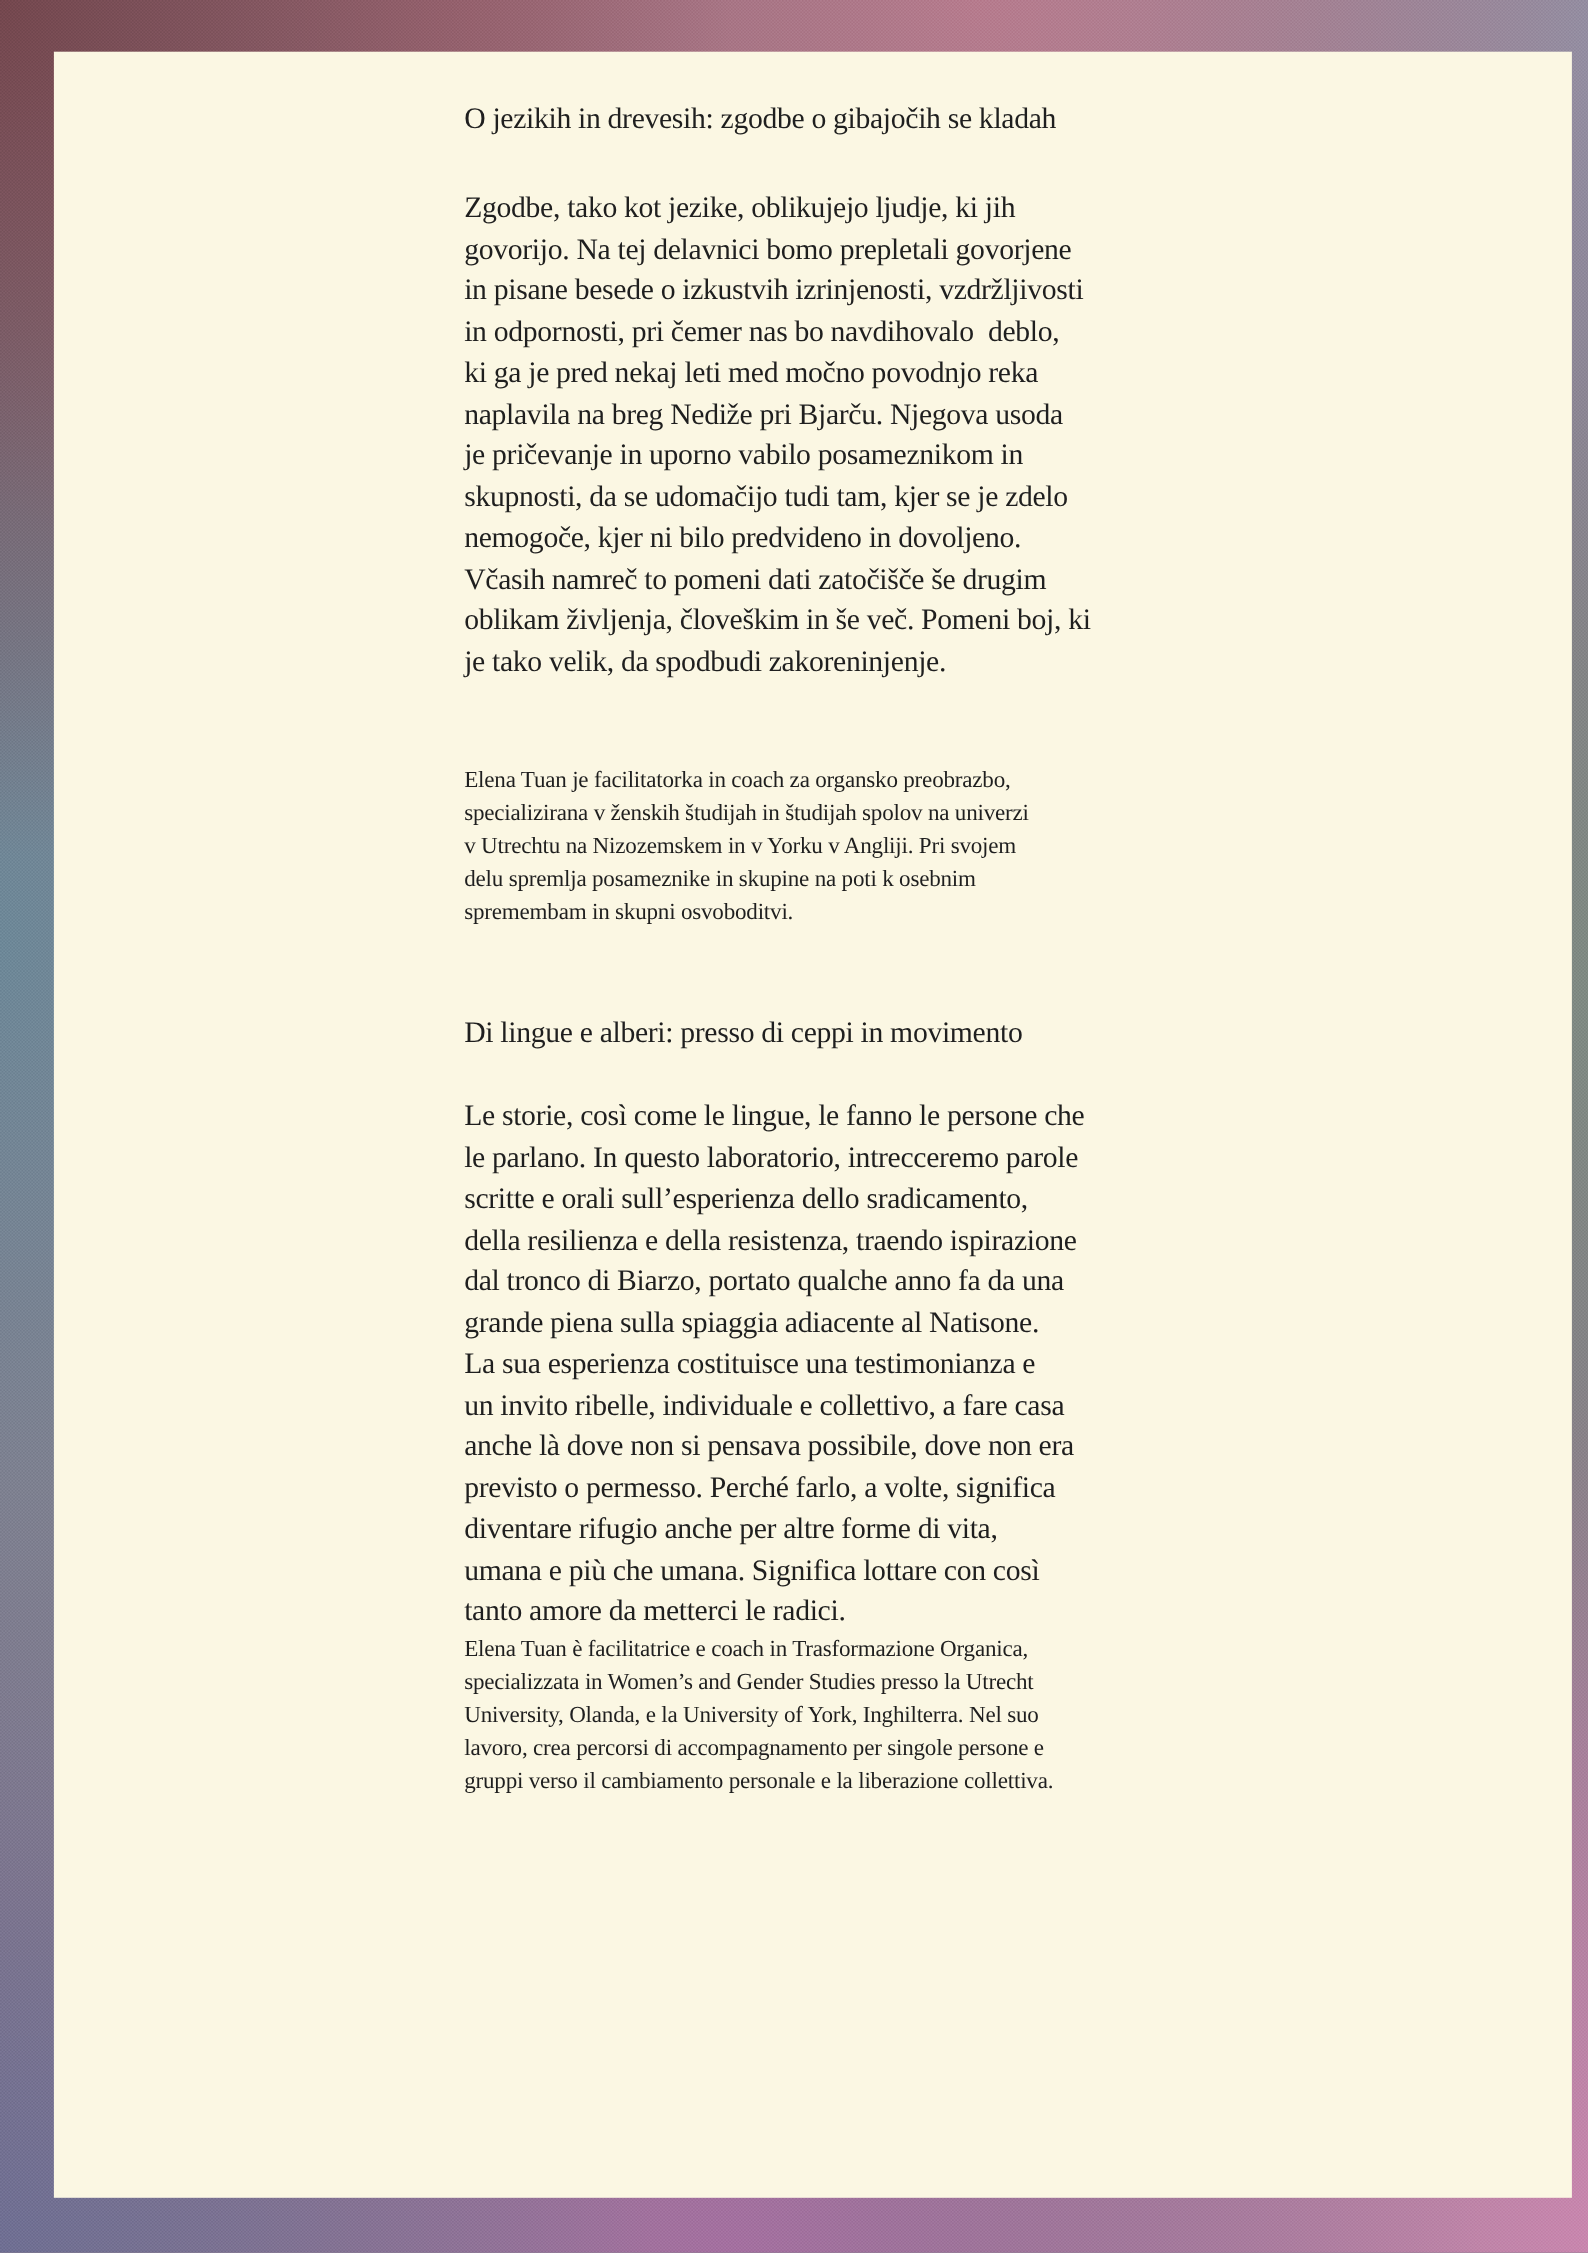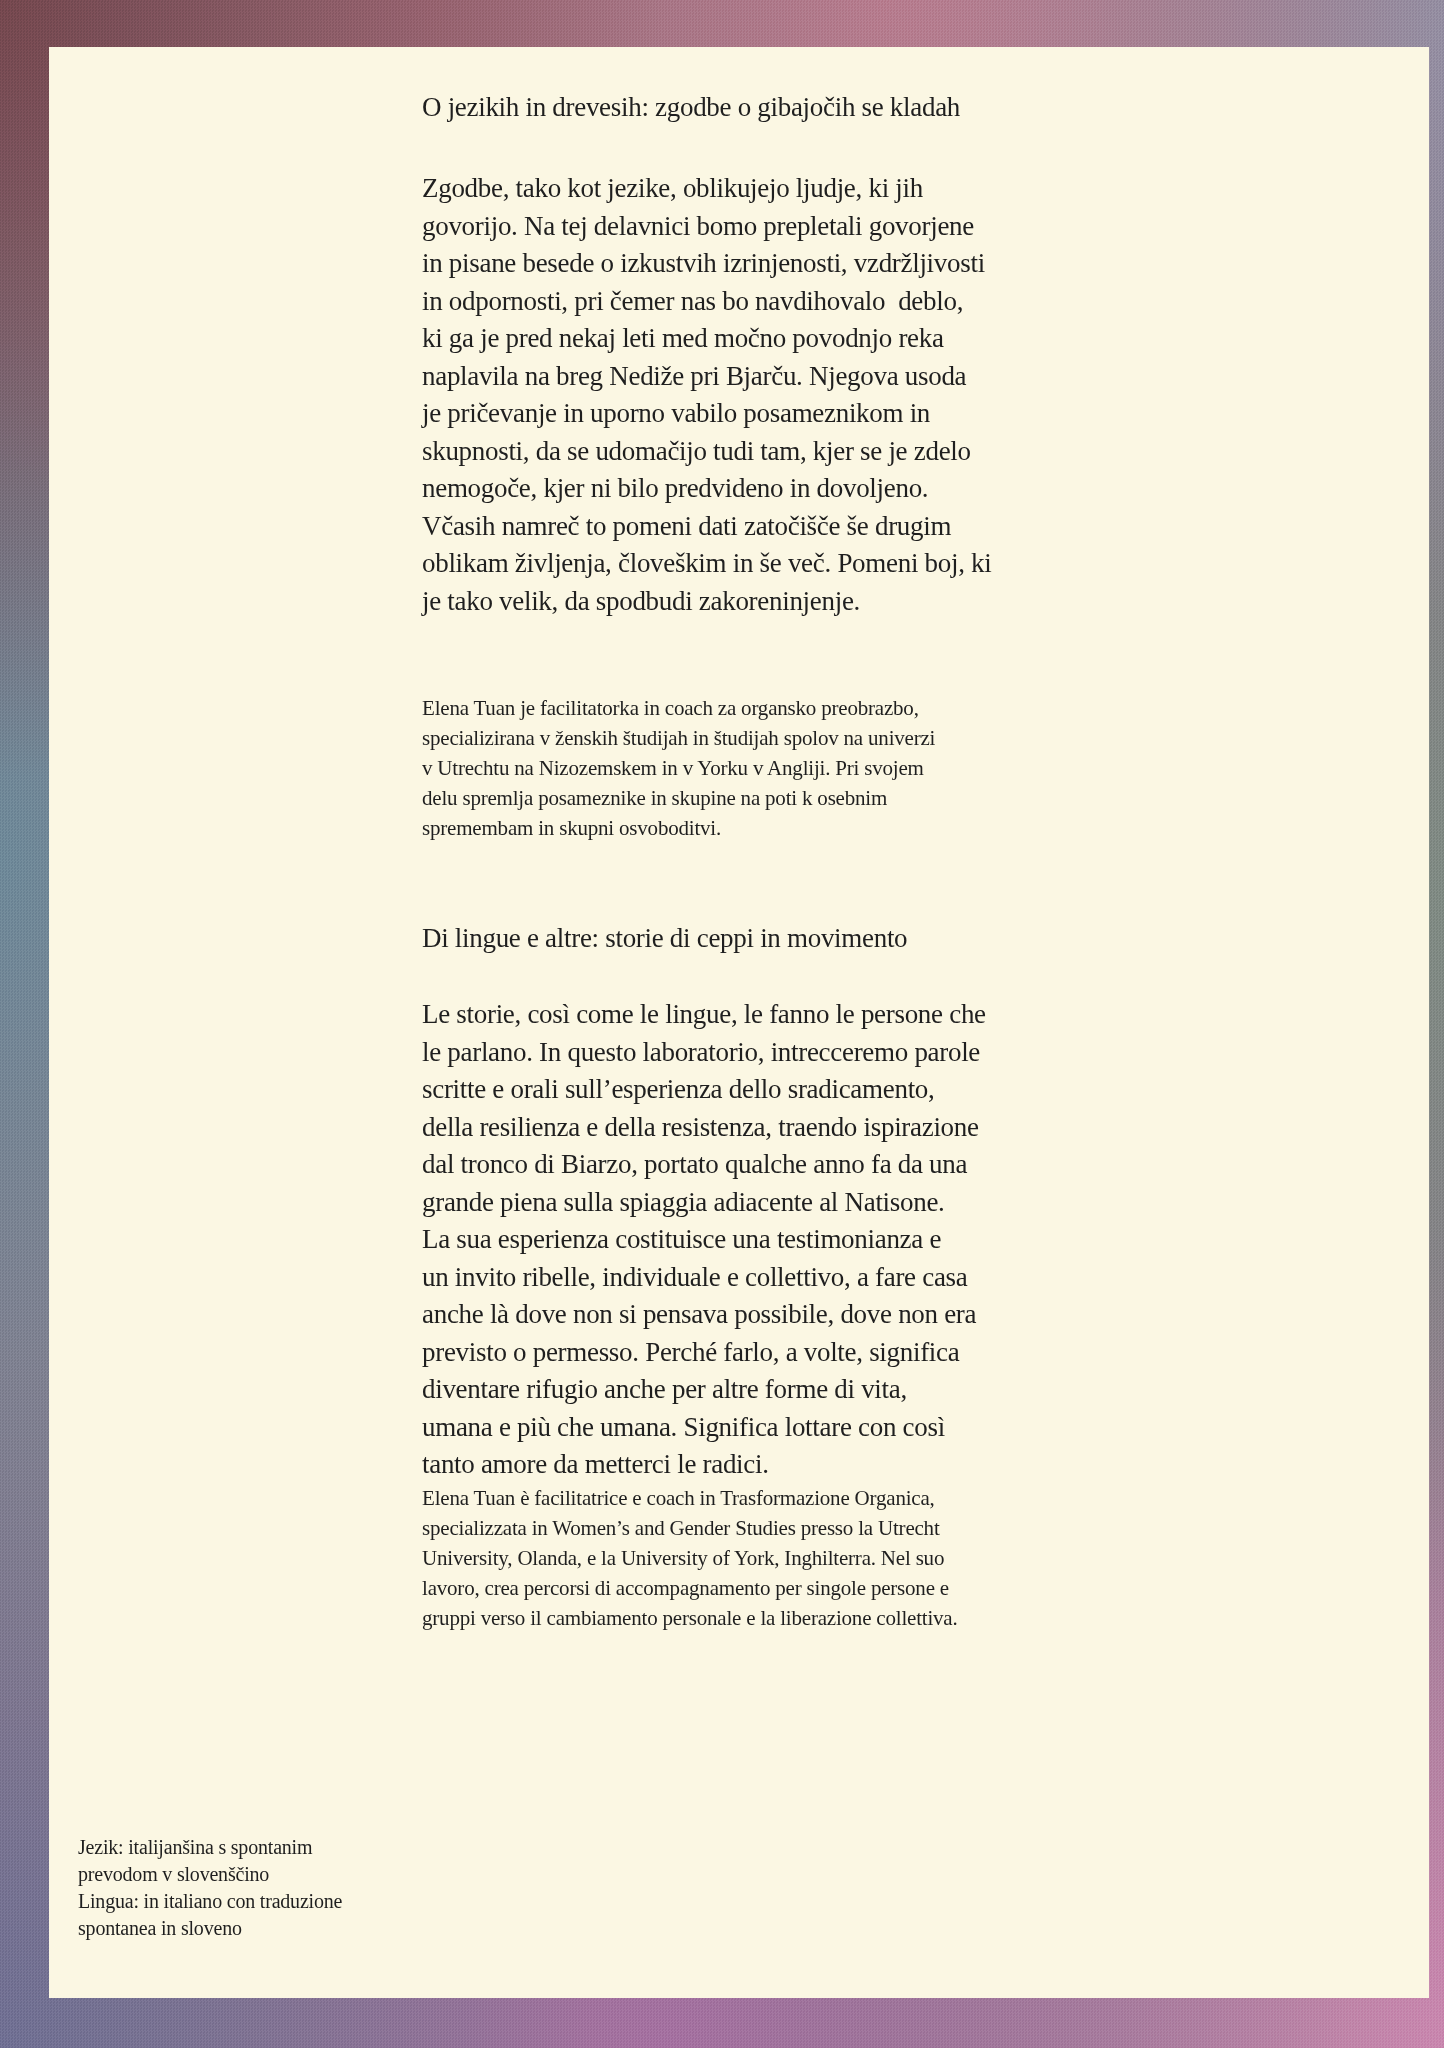--- a/index.html
+++ b/index.html
@@ -92,21 +92,21 @@
 Včasih namreč to pomeni dati zatočišče še drugim
 oblikam življenja, človeškim in še več. Pomeni boj, ki
 je tako velik, da spodbudi zakoreninjenje.</div>
 
   <div class="txt bio-copy" id="bio-sl">Elena Tuan je facilitatorka in coach za organsko preobrazbo,
 specializirana v ženskih študijah in študijah spolov na univerzi
 v Utrechtu na Nizozemskem in v Yorku v Angliji. Pri svojem
 delu spremlja posameznike in skupine na poti k osebnim
 spremembam in skupni osvoboditvi.</div>
 
-  <div class="txt h-title" id="title-it">Di lingue e altre: storie di ceppi in movimento</div>
+  <div class="txt h-title" id="title-it">Di lingue e alberi: presso di ceppi in movimento</div>
 
   <div class="txt body-copy" id="body-it">Le storie, così come le lingue, le fanno le persone che
 le parlano. In questo laboratorio, intrecceremo parole
 scritte e orali sull’esperienza dello sradicamento,
 della resilienza e della resistenza, traendo ispirazione
 dal tronco di Biarzo, portato qualche anno fa da una
 grande piena sulla spiaggia adiacente al Natisone.
 La sua esperienza costituisce una testimonianza e
 un invito ribelle, individuale e collettivo, a fare casa
 anche là dove non si pensava possibile, dove non era
@@ -114,17 +114,13 @@
 diventare rifugio anche per altre forme di vita,
 umana e più che umana. Significa lottare con così
 tanto amore da metterci le radici.</div>
 
   <div class="txt bio-copy" id="bio-it">Elena Tuan è facilitatrice e coach in Trasformazione Organica,
 specializzata in Women’s and Gender Studies presso la Utrecht
 University, Olanda, e la University of York, Inghilterra. Nel suo
 lavoro, crea percorsi di accompagnamento per singole persone e
 gruppi verso il cambiamento personale e la liberazione collettiva.</div>
 
-  <div class="txt" id="lang-note">Jezik: italijanšina s spontanim
-prevodom v slovenščino
-Lingua: in italiano con traduzione
-spontanea in sloveno</div>
 </div>
 
 </body></html>

